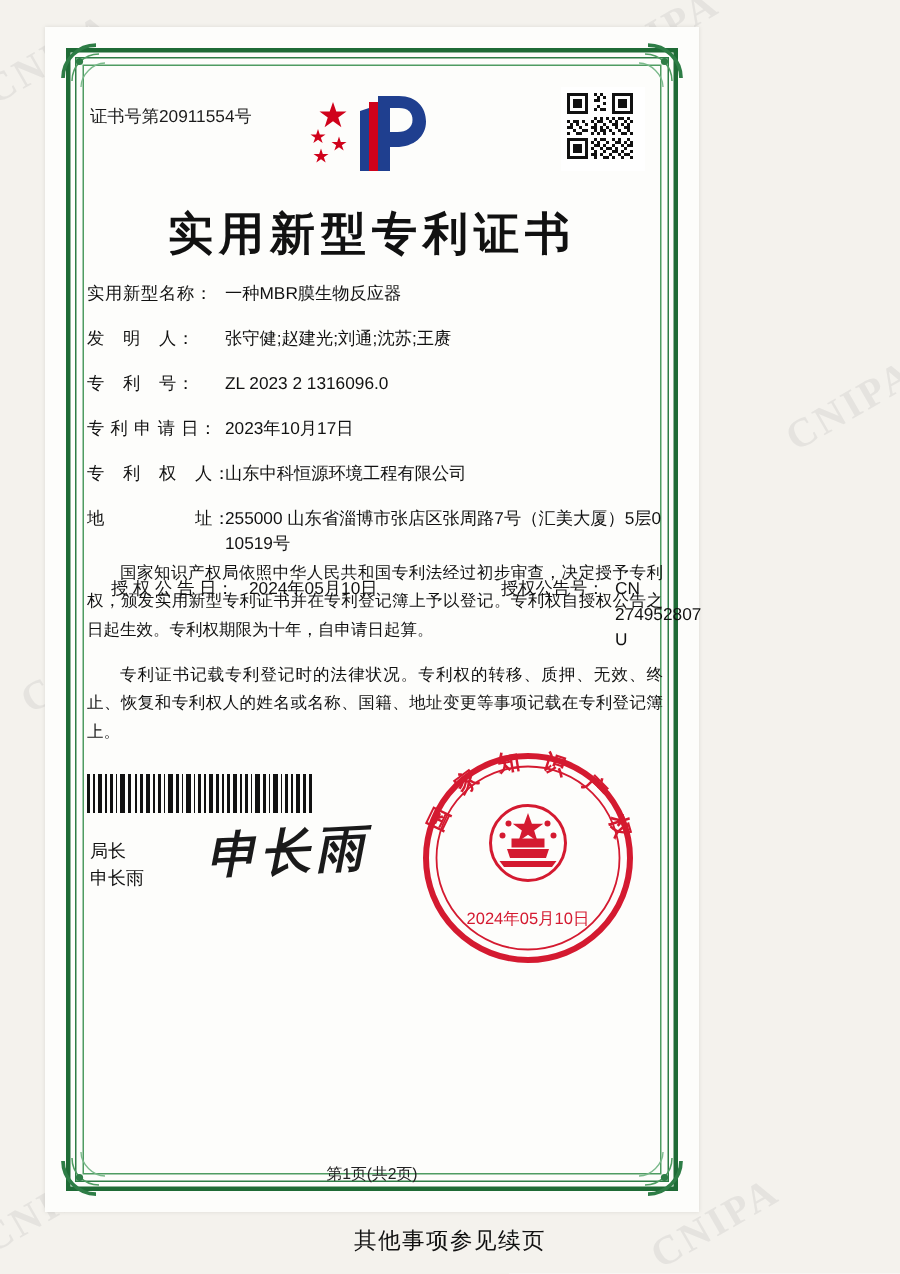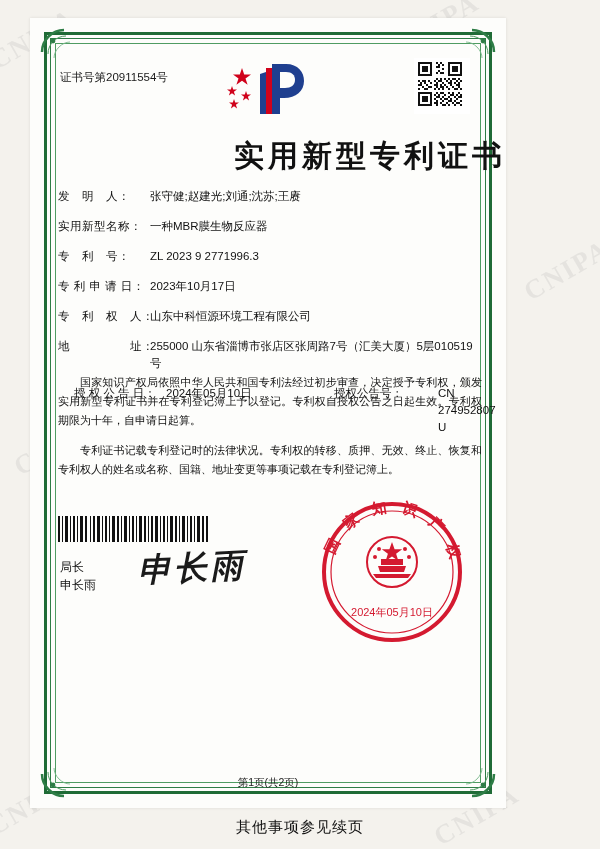--- a/index.html
+++ b/index.html
@@ -35,21 +35,21 @@
   .wm6 { left: 360px;  top: 560px; font-size: 27px; }
   .wm7 { left: -16px;  top: 790px; font-size: 27px; }
   .wm8 { left: 430px;  top: 800px; font-size: 27px; }
   .wm9 { left: 200px;  top: 620px; font-size: 27px; }
 
   
   .page {
     position: absolute;
     left: 30px;
     top: 18px;
-    width: 476px;
+    width: 436px;
     height: 790px;
     background: #fdfdfb;
     box-shadow: 0 0 3px rgba(0,0,0,0.10);
   }
 
   
   .border-outer {
     position: absolute;
     left: 14px;
     top: 14px;
@@ -113,21 +113,21 @@
     background: #fff;
     padding: 2px;
   }
   .qr svg { display: block; }
 
   .title {
     position: absolute;
     top: 118px;
     left: 0;
     right: 0;
-    text-align: right;
+    text-align: center;
     font-family: "Liberation Serif", serif;
     font-weight: bold;
     font-size: 30px;
     letter-spacing: 4px;
     color: #111;
   }
 
   
   .fields {
     position: absolute;
@@ -157,21 +157,21 @@
     display: flex;
     align-items: flex-start;
     margin-bottom: 13px;
     font-size: 11.5px;
     color: #111;
     line-height: 17px;
     margin-left: 16px;
   }
   .row-2col .c1 { width: 260px; flex: 0 0 260px; display: flex; }
   .row-2col .c1 .lab { width: 92px; flex: 0 0 92px; }
-  .row-2col .c2 { flex: 1 1 auto; display: flex; gap: 28px; }
+  .row-2col .c2 { flex: 1 1 auto; display: flex; }
   .row-2col .c2 .lab { width: 76px; flex: 0 0 76px; }
 
   
   .paras {
     position: absolute;
     top: 355px;
     left: 28px;
     right: 24px;
   }
   .para {
@@ -419,32 +419,32 @@
           <rect x="22" y="22" width="1" height="1"></rect>
       </g>
     </svg>
   </div>
 
   <div class="title">实用新型专利证书</div>
 
   <div class="fields">
 
     <div class="row">
+      <div class="lab">实用新型名称：</div>
+      <div class="val">一种MBR膜生物反应器</div>
+    </div>
+
+    <div class="row">
       <div class="lab">发　明　人：</div>
       <div class="val">张守健;赵建光;刘通;沈苏;王赓</div>
     </div>
 
     <div class="row">
-      <div class="lab">实用新型名称：</div>
-      <div class="val">一种MBR膜生物反应器</div>
-    </div>
-
-    <div class="row">
       <div class="lab">专　利　号：</div>
-      <div class="val">ZL 2023 9 2771996.3</div>
+      <div class="val">ZL 2023 2 1316096.0</div>
     </div>
 
     <div class="row">
       <div class="lab">专 利 申 请 日：</div>
       <div class="val">2023年10月17日</div>
     </div>
 
     <div class="row">
       <div class="lab">专　利　权　人：</div>
       <div class="val">山东中科恒源环境工程有限公司</div>

